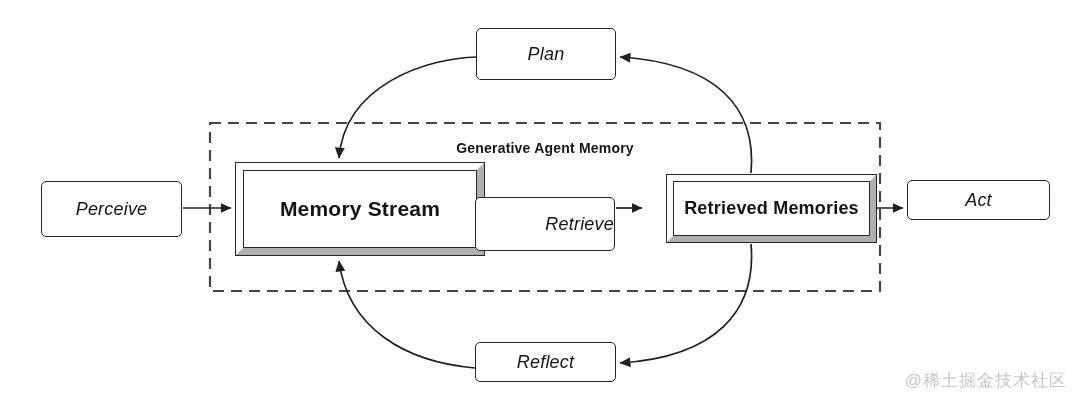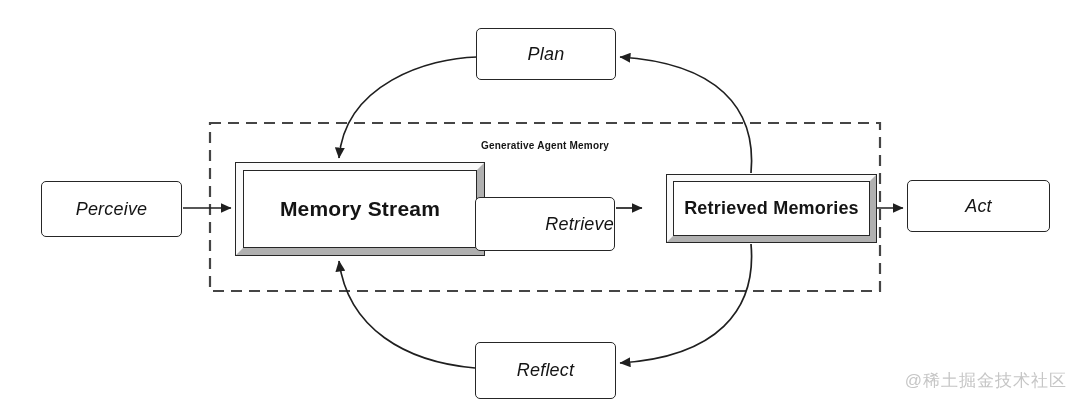--- a/index.html
+++ b/index.html
@@ -87,41 +87,41 @@
   .node3d.big .inner3d { font-size: 21px; }
   .node3d.small .inner3d { font-size: 18px; }
 
   .boundary-title {
     position: absolute;
     z-index: 2;
     left: 380px;
     top: 140px;
     width: 330px;
     text-align: center;
-    font-size: 10px;
+    font-size: 14px;
     font-weight: bold;
     color: var(--c-text);
     letter-spacing: 0.2px;
   }
   .watermark {
     position: absolute;
     z-index: 2;
     right: 13px;
     bottom: 19px;
     font-size: 17px;
     color: var(--c-watermark);
     letter-spacing: 1px;
   }
 
   
   #perceive  { left: 41px;  top: 181px; width: 141px; height: 56px; }
   #plan      { left: 476px; top: 28px;  width: 140px; height: 52px; }
   #retrieve  { left: 475px; top: 197px; width: 140px; height: 54px; justify-content: flex-end; }
-  #act       { left: 907px; top: 180px; width: 143px; height: 52px; }
-  #reflect   { left: 475px; top: 342px; width: 141px; height: 57px; }
+  #act       { left: 907px; top: 180px; width: 143px; height: 40px; }
+  #reflect   { left: 475px; top: 342px; width: 141px; height: 40px; }
   #memory-stream       { left: 235px; top: 162px; width: 250px; height: 94px; }
   #retrieved-memories  { left: 646px; top: 174px; width: 211px; height: 69px; margin-left: 20px; }
 </style>
 </head>
 <body>
 
 <div class="canvas">
 
   <svg class="overlay" viewBox="0 0 1080 411" xmlns="http://www.w3.org/2000/svg">
     <defs>

